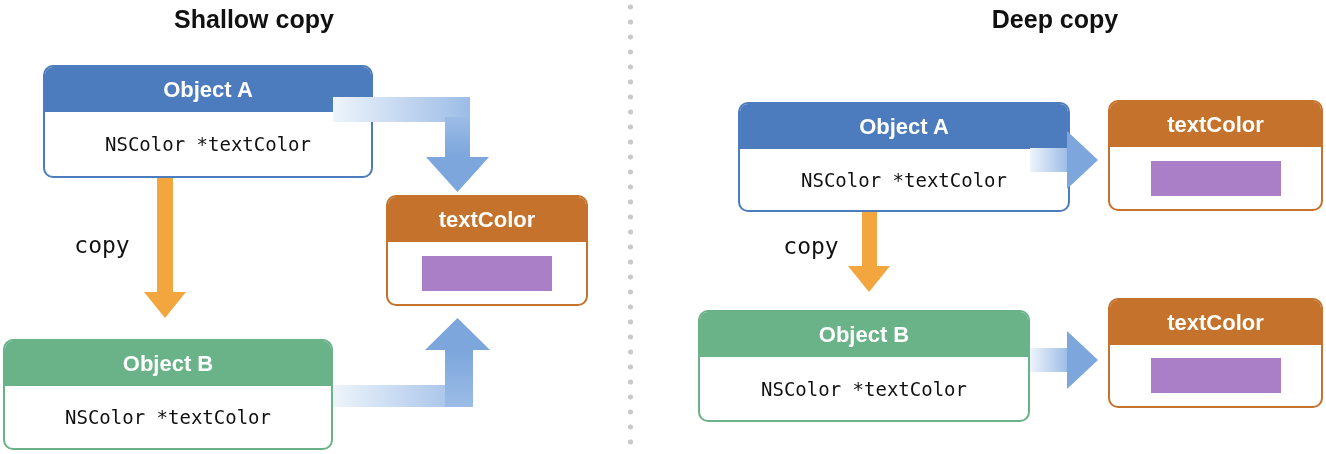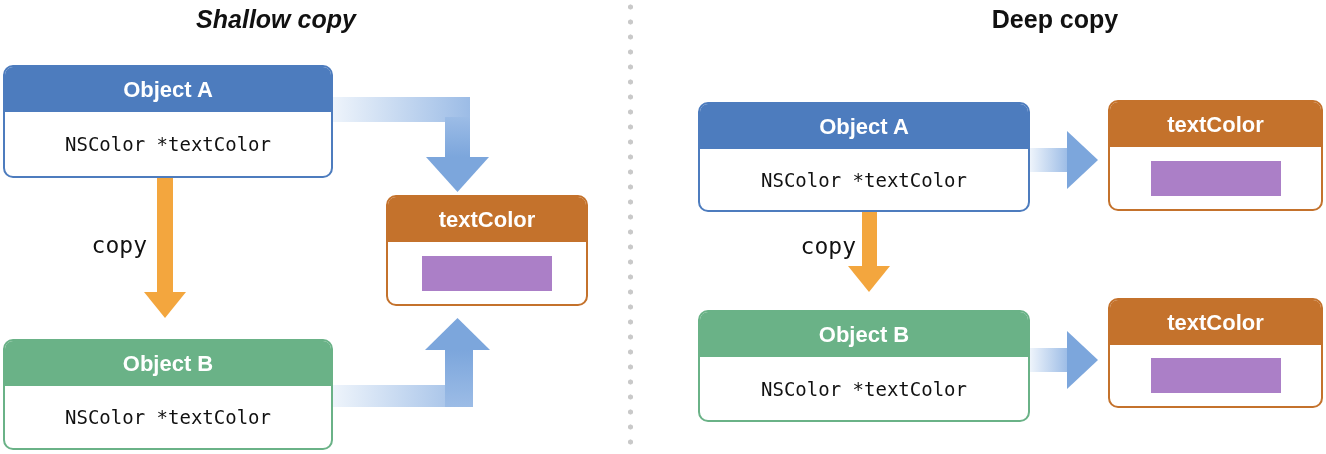--- a/index.html
+++ b/index.html
@@ -18,55 +18,55 @@
   }
   .box .hdr{
     flex:0 0 45px;display:flex;align-items:center;justify-content:center;
     color:#fff;font-weight:bold;font-size:22px;
   }
   .box .fld{
     flex:1;display:flex;align-items:center;justify-content:center;
     font-family:"DejaVu Sans Mono", monospace;font-size:19px;color:#111;
     white-space:nowrap;
   }
-  .box.blue{border-color:var(--object-a-header,#4d7cbe);}
+  .box.blue{border-color:var(--object-a-header,#4d7cbe);margin-left:40px;}
   .box.blue .hdr{background:var(--object-a-header,#4d7cbe);}
   .box.green{border-color:var(--object-b-header,#6ab287);margin-top:12px;}
   .box.green .hdr{background:var(--object-b-header,#6ab287);}
   .box.orange{border-color:var(--textcolor-header,#c4722c);}
   .box.orange .hdr{background:var(--textcolor-header,#c4722c);}
   .swatch{
     width:130px;height:35px;background:var(--swatch,#ab7fc7);
   }
   .copy-stem{
     position:absolute;background:var(--copy-arrow,#f3a63e);
   }
   .copy-head{
     position:absolute;width:0;height:0;
     border-left:21px solid transparent;border-right:21px solid transparent;
     border-top:26px solid var(--copy-arrow,#f3a63e);
   }
   .copy-label{
-    position:absolute;width:90px;text-align:right;
+    position:absolute;width:90px;text-align:center;
     font-family:"DejaVu Sans Mono", monospace;font-size:23px;color:#111;
   }
   .blue-arrow{position:absolute;display:block;}
   .divider{
     position:absolute;left:628px;top:0;width:5px;height:454px;
     background-image:radial-gradient(circle at 2.5px 7px, var(--divider-dot,#c9c9c9) 2.3px, rgba(0,0,0,0) 2.8px);
     background-size:5px 15px;background-repeat:repeat-y;
   }
 </style>
 </head>
 <body>
 
 <div class="canvas">
 
   <div>
-    <div class="panel-title" style="left:126px;font-style:italic;">Shallow copy</div>
+    <div class="panel-title" style="left:104px;">Shallow copy</div>
 
     <div class="box blue" style="left:3px;top:65px;width:330px;height:113px;">
       <div class="hdr">Object A</div>
       <div class="fld">NSColor *textColor</div>
     </div>
 
     <div class="copy-label" style="left:57px;top:232px;">copy</div>
     <div class="copy-stem" style="left:157px;top:178px;width:16px;height:115px;"></div>
     <div class="copy-head" style="left:144px;top:292px;"></div>
 

